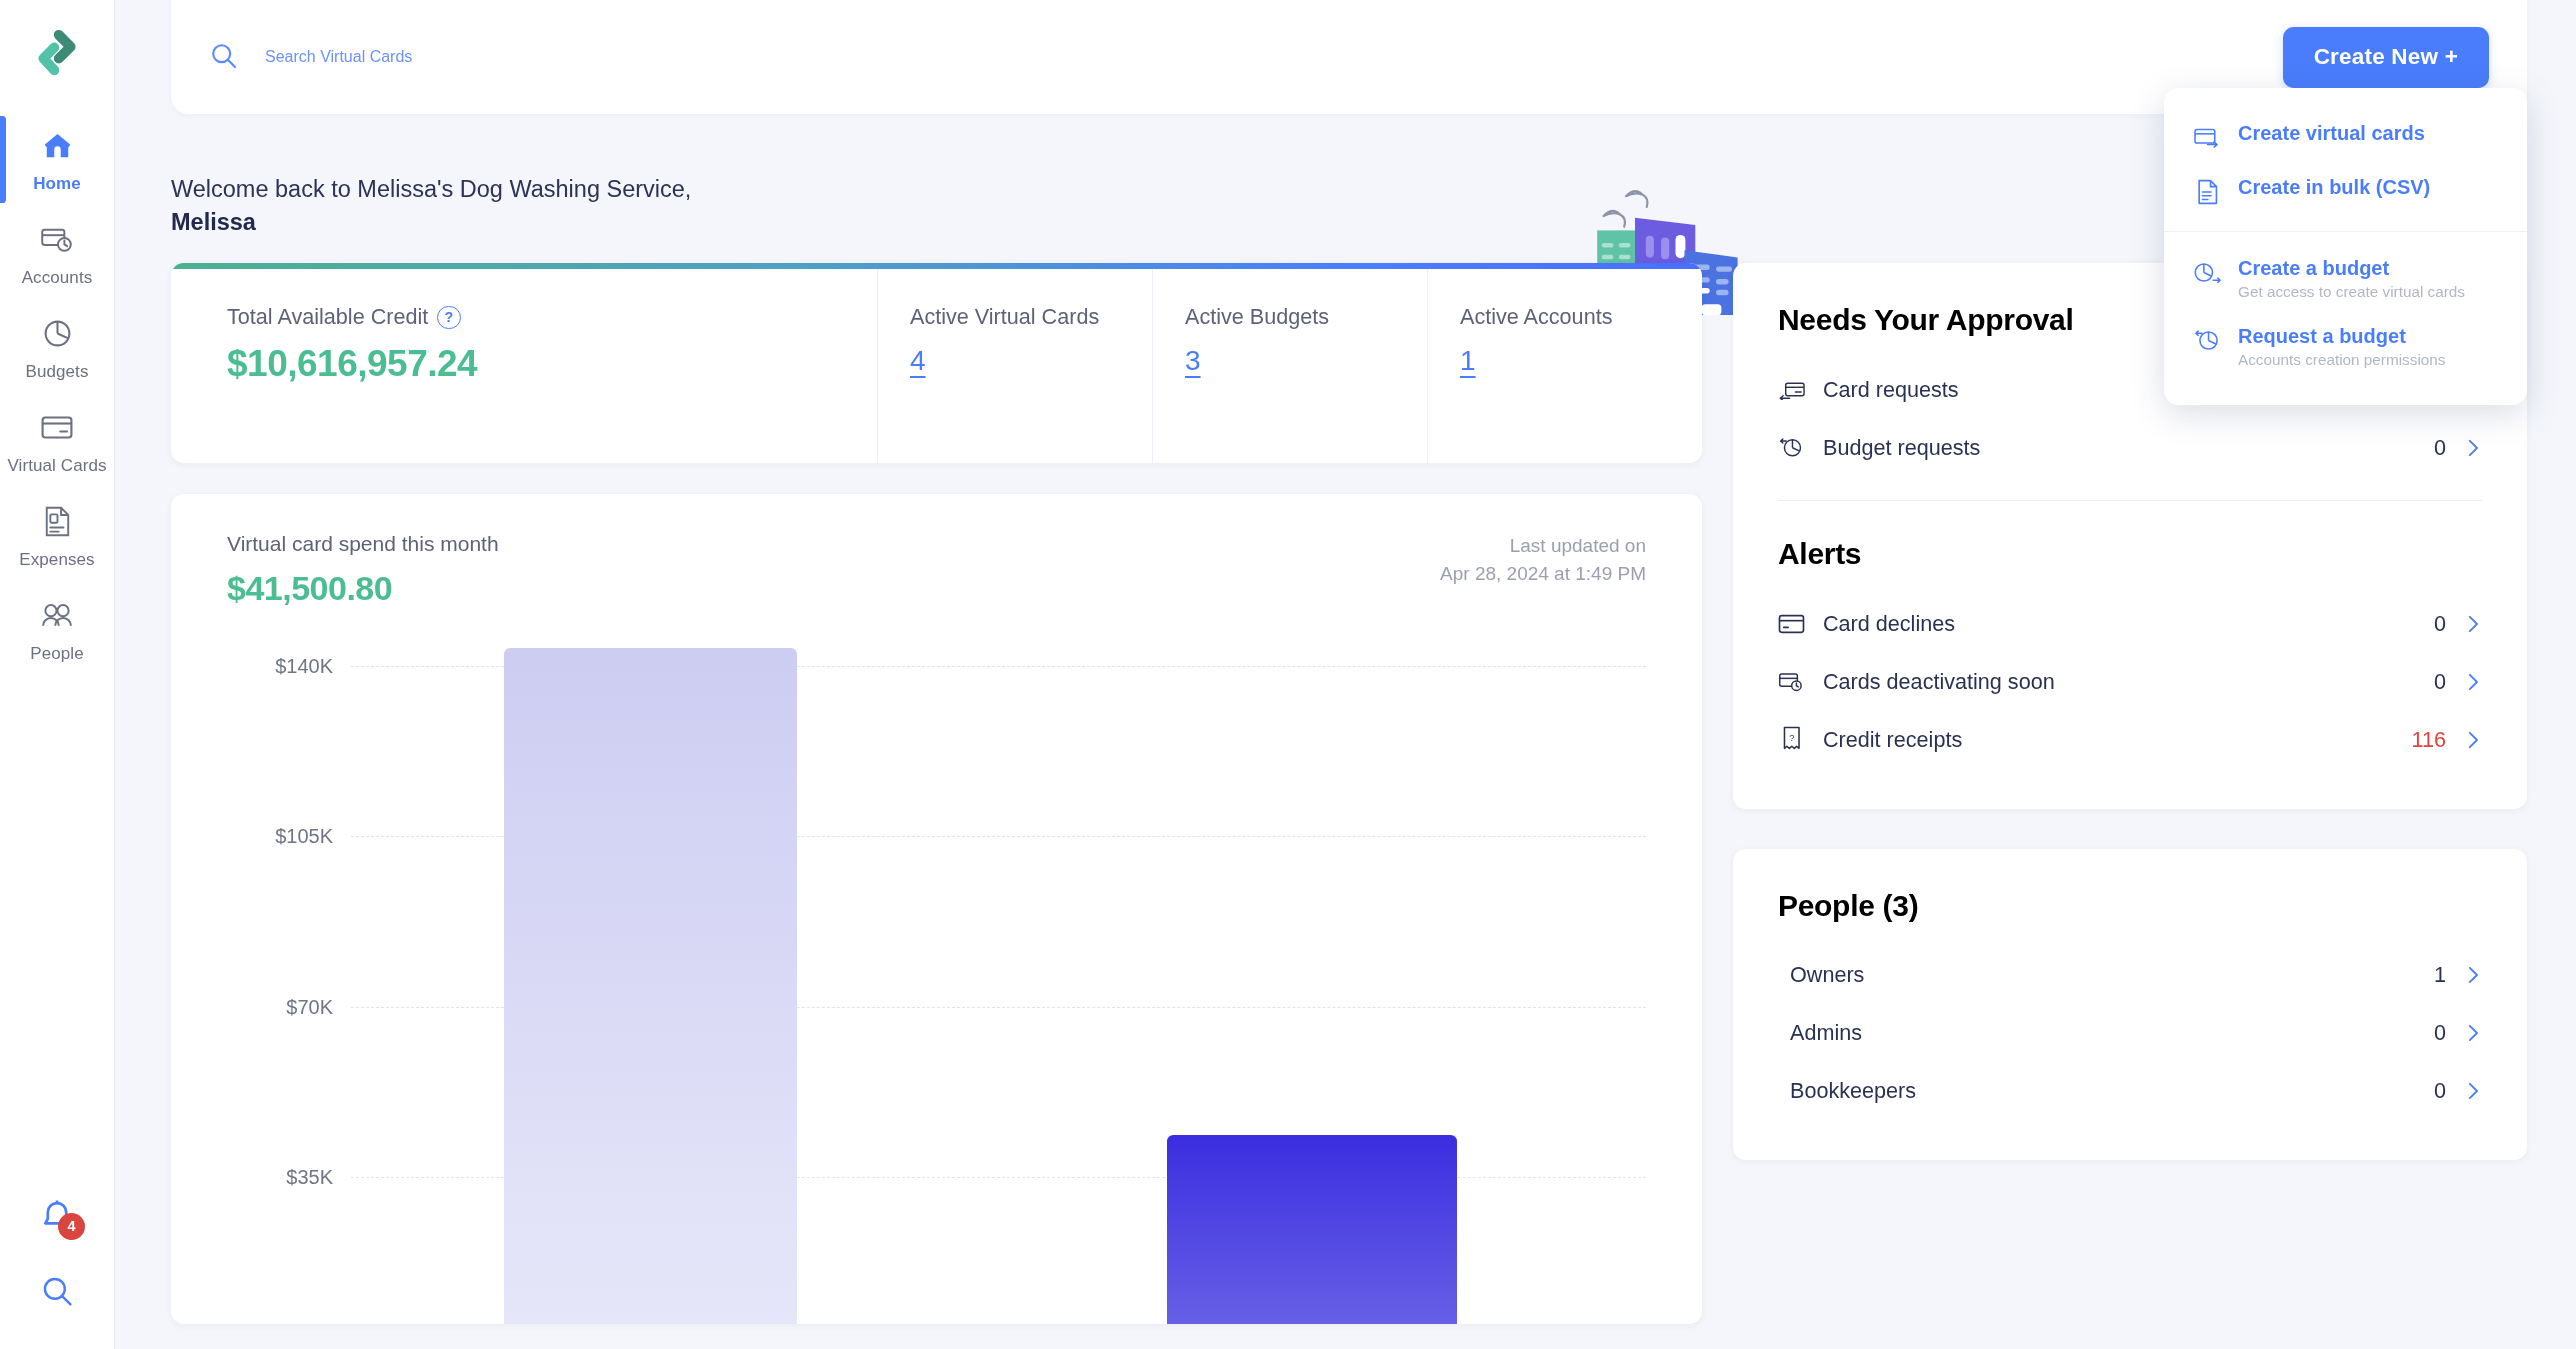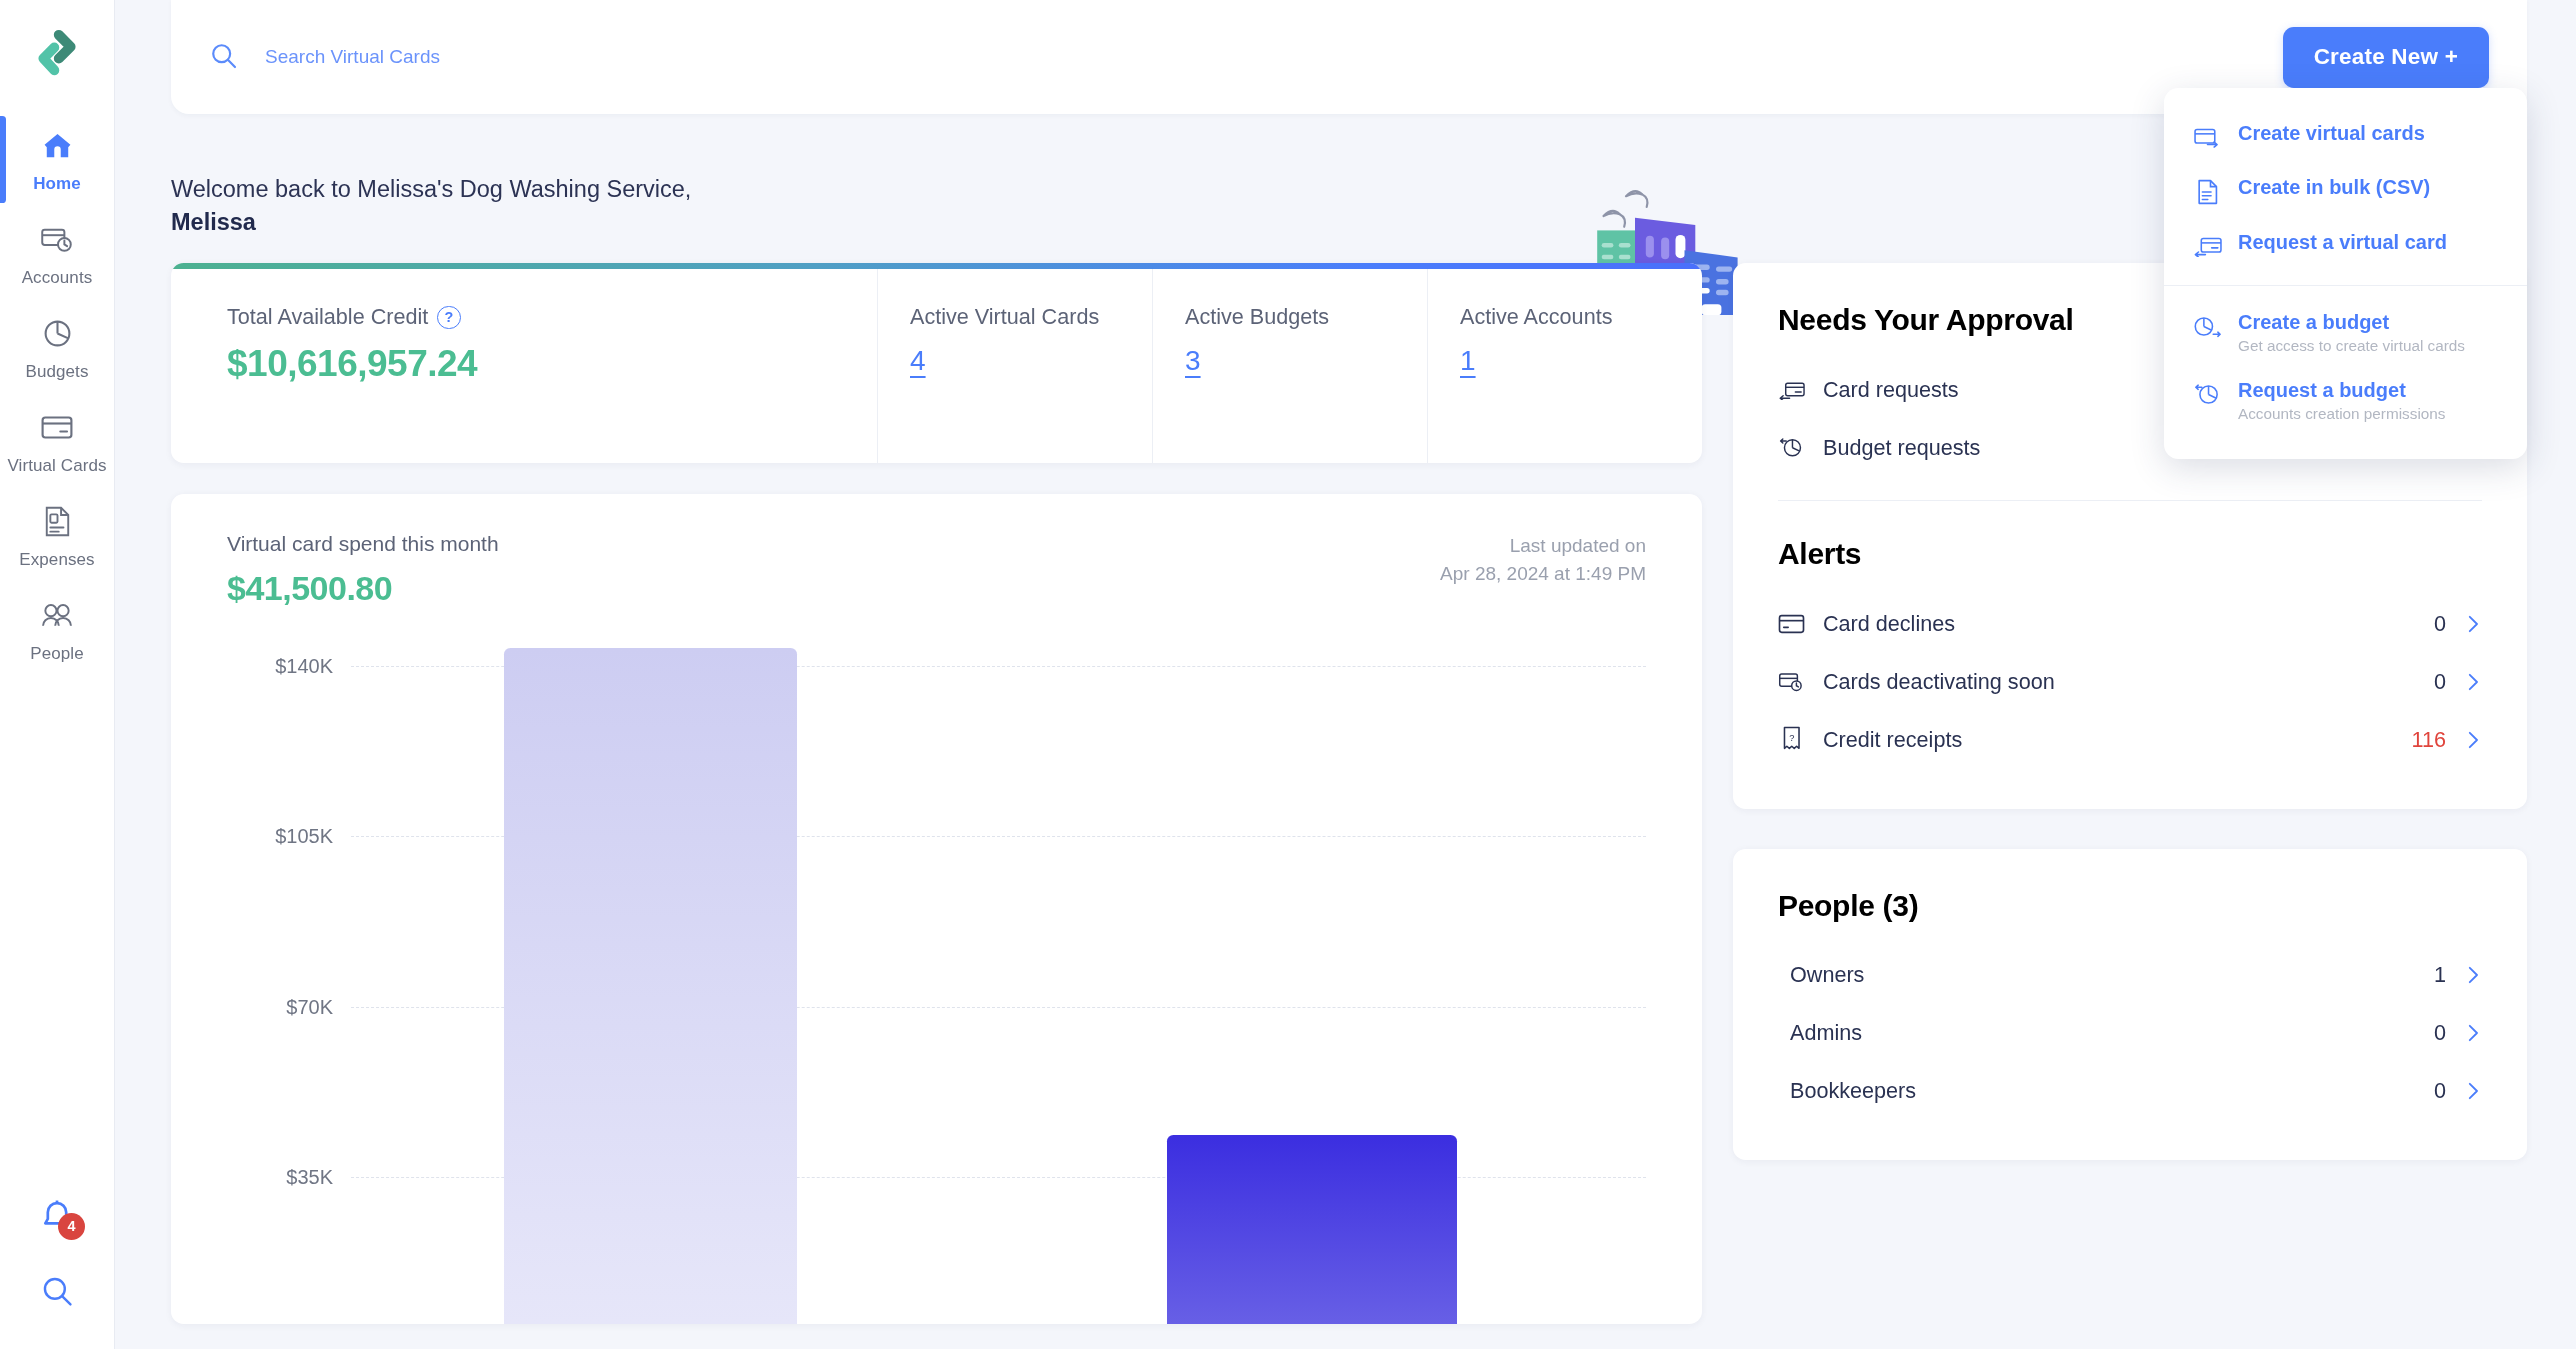--- a/index.html
+++ b/index.html
@@ -59,21 +59,21 @@
     border-bottom-left-radius: 18px; border-bottom-right-radius: 18px;
     display: flex; align-items: center;
     padding: 0 38px 0 38px;
     box-shadow: 0 1.8px 5.4px rgba(35,45,85,.04);
     position: relative;
     margin-left: 56px; margin-right: 49px;
   }
   .search-wrap { display: flex; align-items: center; gap: 27px; flex: 1; }
   .search-input {
     border: none; outline: none; background: transparent;
-    font-size: 19px; color: #404040; font-family: "Liberation Sans", sans-serif;
+    font-size: 16px; color: #404040; font-family: "Liberation Sans", sans-serif;
     width: 541px;
   }
   .search-input::placeholder { color: #6b93fb; }
   .create-new-btn {
     background: #4a7dfb; color: #fff;
     border: none; border-radius: 10.8px;
     padding: 0 31px; height: 61px;
     font-size: 22.5px; font-weight: bold;
     font-family: "Liberation Sans", sans-serif;
     cursor: pointer; letter-spacing: 0.2px;
@@ -341,33 +341,20 @@
             <line x1="5" y1="12" x2="13" y2="12" stroke-linecap="round"></line>
             <line x1="5" y1="15.5" x2="13" y2="15.5" stroke-linecap="round"></line>
             <line x1="5" y1="19" x2="10" y2="19" stroke-linecap="round"></line>
           </svg>
         </span>
         <div class="dd-text-wrap">
           <span class="dd-title">Create in bulk (CSV)</span>
         </div>
       </div>
 
-      <div class="dd-item">
-        <span class="dd-icon">
-          <svg viewBox="0 0 28 20" width="29" height="21.6" fill="none" stroke="#4a7dfb" stroke-width="1.5">
-            <rect x="8" y="3" width="19" height="13" rx="2"></rect>
-            <line x1="8" y1="7.2" x2="27" y2="7.2"></line>
-            <line x1="18" y1="12" x2="24" y2="12" stroke-linecap="round"></line>
-            <path d="M12 18.5 h-9.5 m2.8 -2.5 l-3 2.5 l3 2.5" stroke-linecap="round" stroke-linejoin="round"></path>
-          </svg>
-        </span>
-        <div class="dd-text-wrap">
-          <span class="dd-title">Request a virtual card</span>
-        </div>
-      </div>
 
       <div class="dd-divider"></div>
 
       <div class="dd-item">
         <span class="dd-icon">
           <svg viewBox="0 0 28 24" width="29" height="25" fill="none" stroke="#4a7dfb" stroke-width="1.5">
             <circle cx="10.5" cy="12" r="8.3"></circle>
             <path d="M10.5 12 L10.5 3.7 M10.5 12 L18 15.6"></path>
             <path d="M19.5 19.5 h6.5 m-2 -2 l2.2 2 l-2.2 2" stroke-linecap="round" stroke-linejoin="round"></path>
           </svg>

